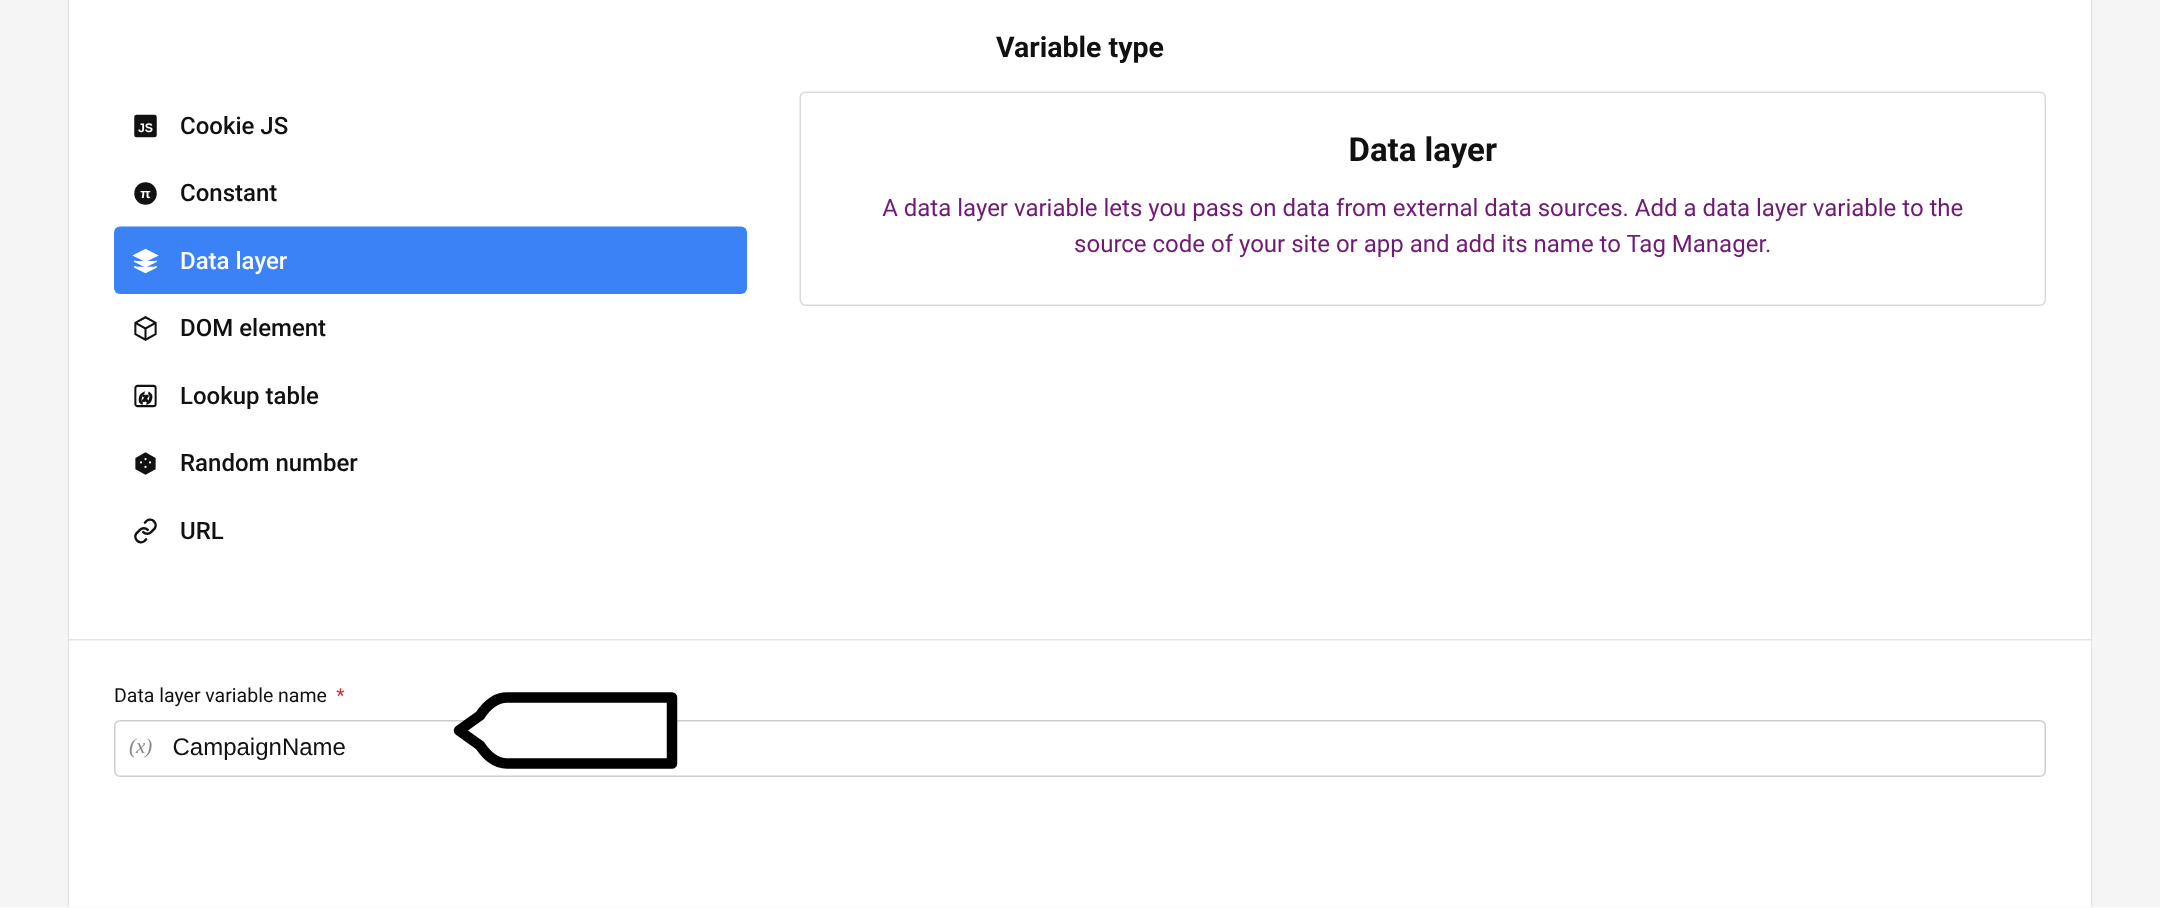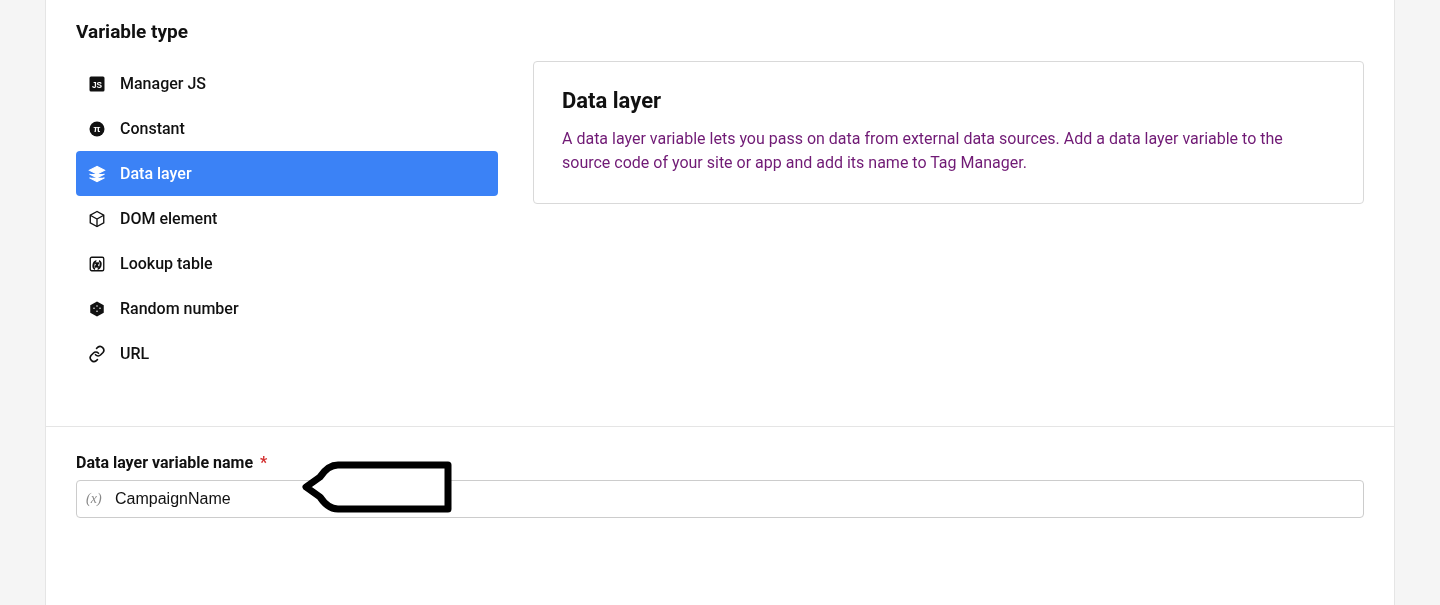--- a/index.html
+++ b/index.html
@@ -16,20 +16,21 @@
     }
     .page-container {
       background: #fff;
       margin: 0 45px;
       min-height: 100%;
       border-left: 1px solid #e5e5e5;
       border-right: 1px solid #e5e5e5;
     }
     .content {
       padding: 20px 30px 0 30px;
+      text-align: center;
     }
     .section-title {
       font-size: 19px;
       font-weight: 700;
       color: #111;
       margin-bottom: 18px;
     }
     .two-col {
       display: flex;
       gap: 35px;
@@ -90,22 +91,22 @@
     }
     .divider {
       border-top: 1px solid #e5e5e5;
       margin-top: 50px;
     }
     .field-area {
       padding: 26px 30px 0 30px;
       position: relative;
     }
     .field-label {
-      font-size: 16px;
-      font-weight: 700;
+      font-size: 13px;
+      font-weight: 400;
       color: #111;
     }
     .req-star {
       color: #d32f2f;
       margin-left: 3px;
     }
     .input-wrapper {
       position: relative;
       margin-top: 8px;
     }
@@ -148,21 +149,21 @@
       <div class="left-col">
         <ul class="type-list">
 
           <li class="type-item">
             <span class="icon">
               <svg width="18" height="18" viewBox="0 0 24 24">
                   <rect x="2" y="2" width="20" height="20" rx="2" fill="currentColor"></rect>
                   <text x="12" y="17" text-anchor="middle" font-size="11" font-weight="700" fill="#fff" font-family="Arial">JS</text>
                 </svg>
             </span>
-            <span>Manager JS</span>
+            <span>Cookie JS</span>
           </li>
 
           <li class="type-item">
             <span class="icon">
               <svg width="18" height="18" viewBox="0 0 24 24">
                   <circle cx="12" cy="12" r="10" fill="currentColor"></circle>
                   <text x="12" y="16" text-anchor="middle" font-size="12" font-weight="700" fill="#fff" font-family="Arial">π</text>
                 </svg>
             </span>
             <span>Constant</span>

